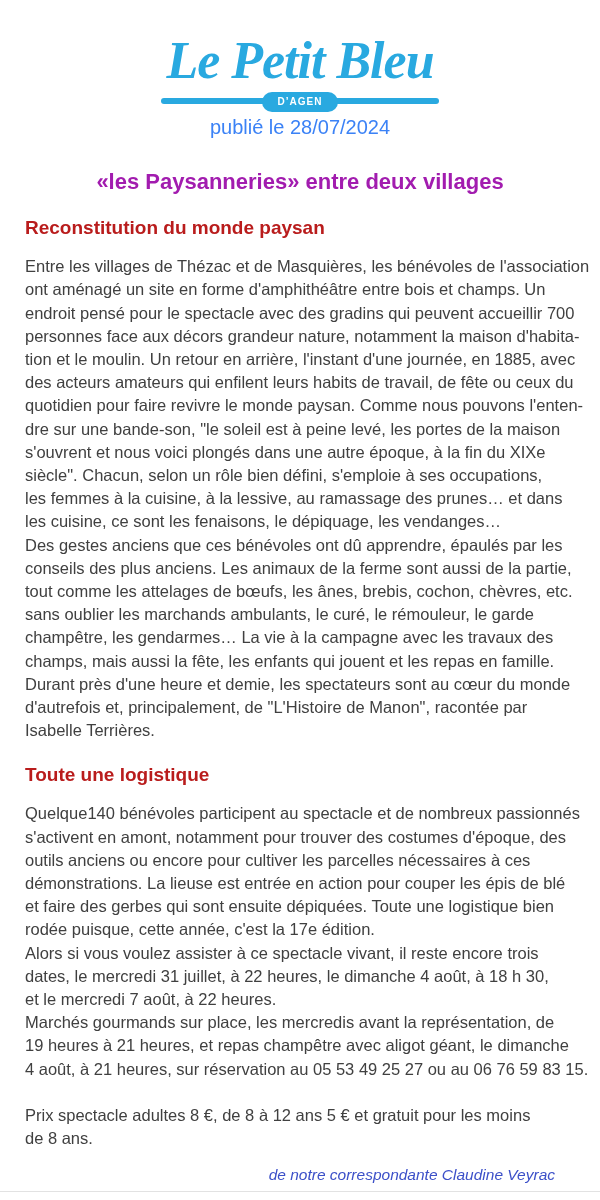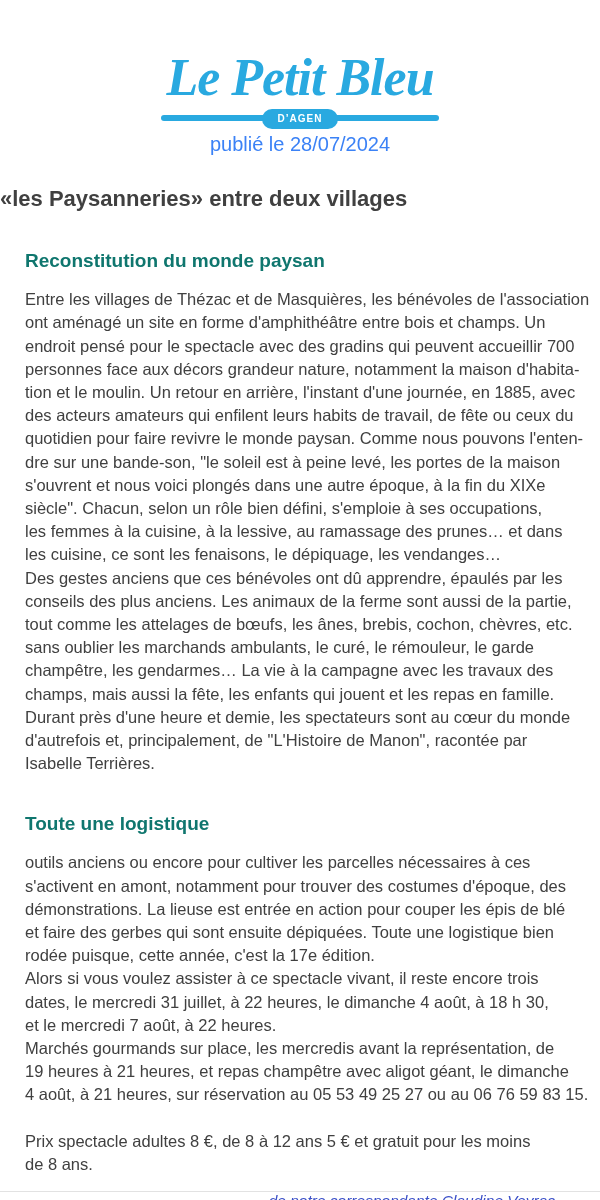--- a/index.html
+++ b/index.html
@@ -10,21 +10,21 @@
   body {
     width: 600px;
     height: 1200px;
     position: relative;
     overflow: hidden;
     font-family: "Liberation Sans", sans-serif;
     color: #141414;
   }
   .masthead {
     text-align: center;
-    padding-top: 50px;
+    padding-top: 33px;
   }
   .logo {
     font-family: "Liberation Serif", serif;
     font-style: italic;
     font-weight: bold;
     font-size: 52px;
     line-height: 1.08;
     letter-spacing: -1px;
     color: #29a9e0;
   }
@@ -56,30 +56,30 @@
     border-radius: 10px;
     font-family: "Liberation Sans", sans-serif;
   }
   .pub-date {
     margin-top: 5px;
     font-size: 20px;
     color: #3b82f6;
   }
   .article-title {
     margin-top: 30px;
-    text-align: left;
+    text-align: center;
     font-size: 22px;
     font-weight: bold;
-    color: #404040;
+    color: #a21caf;
   }
   .section-heading {
-    margin: 38px 0 0 25px;
+    margin: 22px 0 0 25px;
     font-size: 19px;
     font-weight: bold;
-    color: #0f766e;
+    color: #b91c1c;
   }
   .para {
     margin: 16px 0 0 25px;
     font-size: 16.5px;
     line-height: 23.2px;
     color: #404040;
   }
   .para .line {
     white-space: nowrap;
   }
@@ -136,22 +136,23 @@
     <div class="line">sans oublier les marchands ambulants, le curé, le rémouleur, le garde</div>
     <div class="line">champêtre, les gendarmes… La vie à la campagne avec les travaux des</div>
     <div class="line">champs, mais aussi la fête, les enfants qui jouent et les repas en famille.</div>
     <div class="line">Durant près d'une heure et demie, les spectateurs sont au cœur du monde</div>
     <div class="line">d'autrefois et, principalement, de "L'Histoire de Manon", racontée par</div>
     <div class="line">Isabelle Terrières.</div>
   </div>
 
 <h2 class="section-heading">Toute une logistique</h2>
 <div class="para">
+    <div class="line">Quelque140 bénévoles participent au spectacle et de nombreux passionnés</div>
+    <div class="line">s'activent en amont, notamment pour trouver des costumes d'époque, des</div>
     <div class="line">outils anciens ou encore pour cultiver les parcelles nécessaires à ces</div>
-    <div class="line">s'activent en amont, notamment pour trouver des costumes d'époque, des</div>
     <div class="line">démonstrations. La lieuse est entrée en action pour couper les épis de blé</div>
     <div class="line">et faire des gerbes qui sont ensuite dépiquées. Toute une logistique bien</div>
     <div class="line">rodée puisque, cette année, c'est la 17e édition.</div>
     <div class="line">Alors si vous voulez assister à ce spectacle vivant, il reste encore trois</div>
     <div class="line">dates, le mercredi 31 juillet, à 22 heures, le dimanche 4 août, à 18 h 30,</div>
     <div class="line">et le mercredi 7 août, à 22 heures.</div>
     <div class="line">Marchés gourmands sur place, les mercredis avant la représentation, de</div>
     <div class="line">19 heures à 21 heures, et repas champêtre avec aligot géant, le dimanche</div>
     <div class="line">4 août, à 21 heures, sur réservation au 05 53 49 25 27 ou au 06 76 59 83 15.</div>
   </div>

